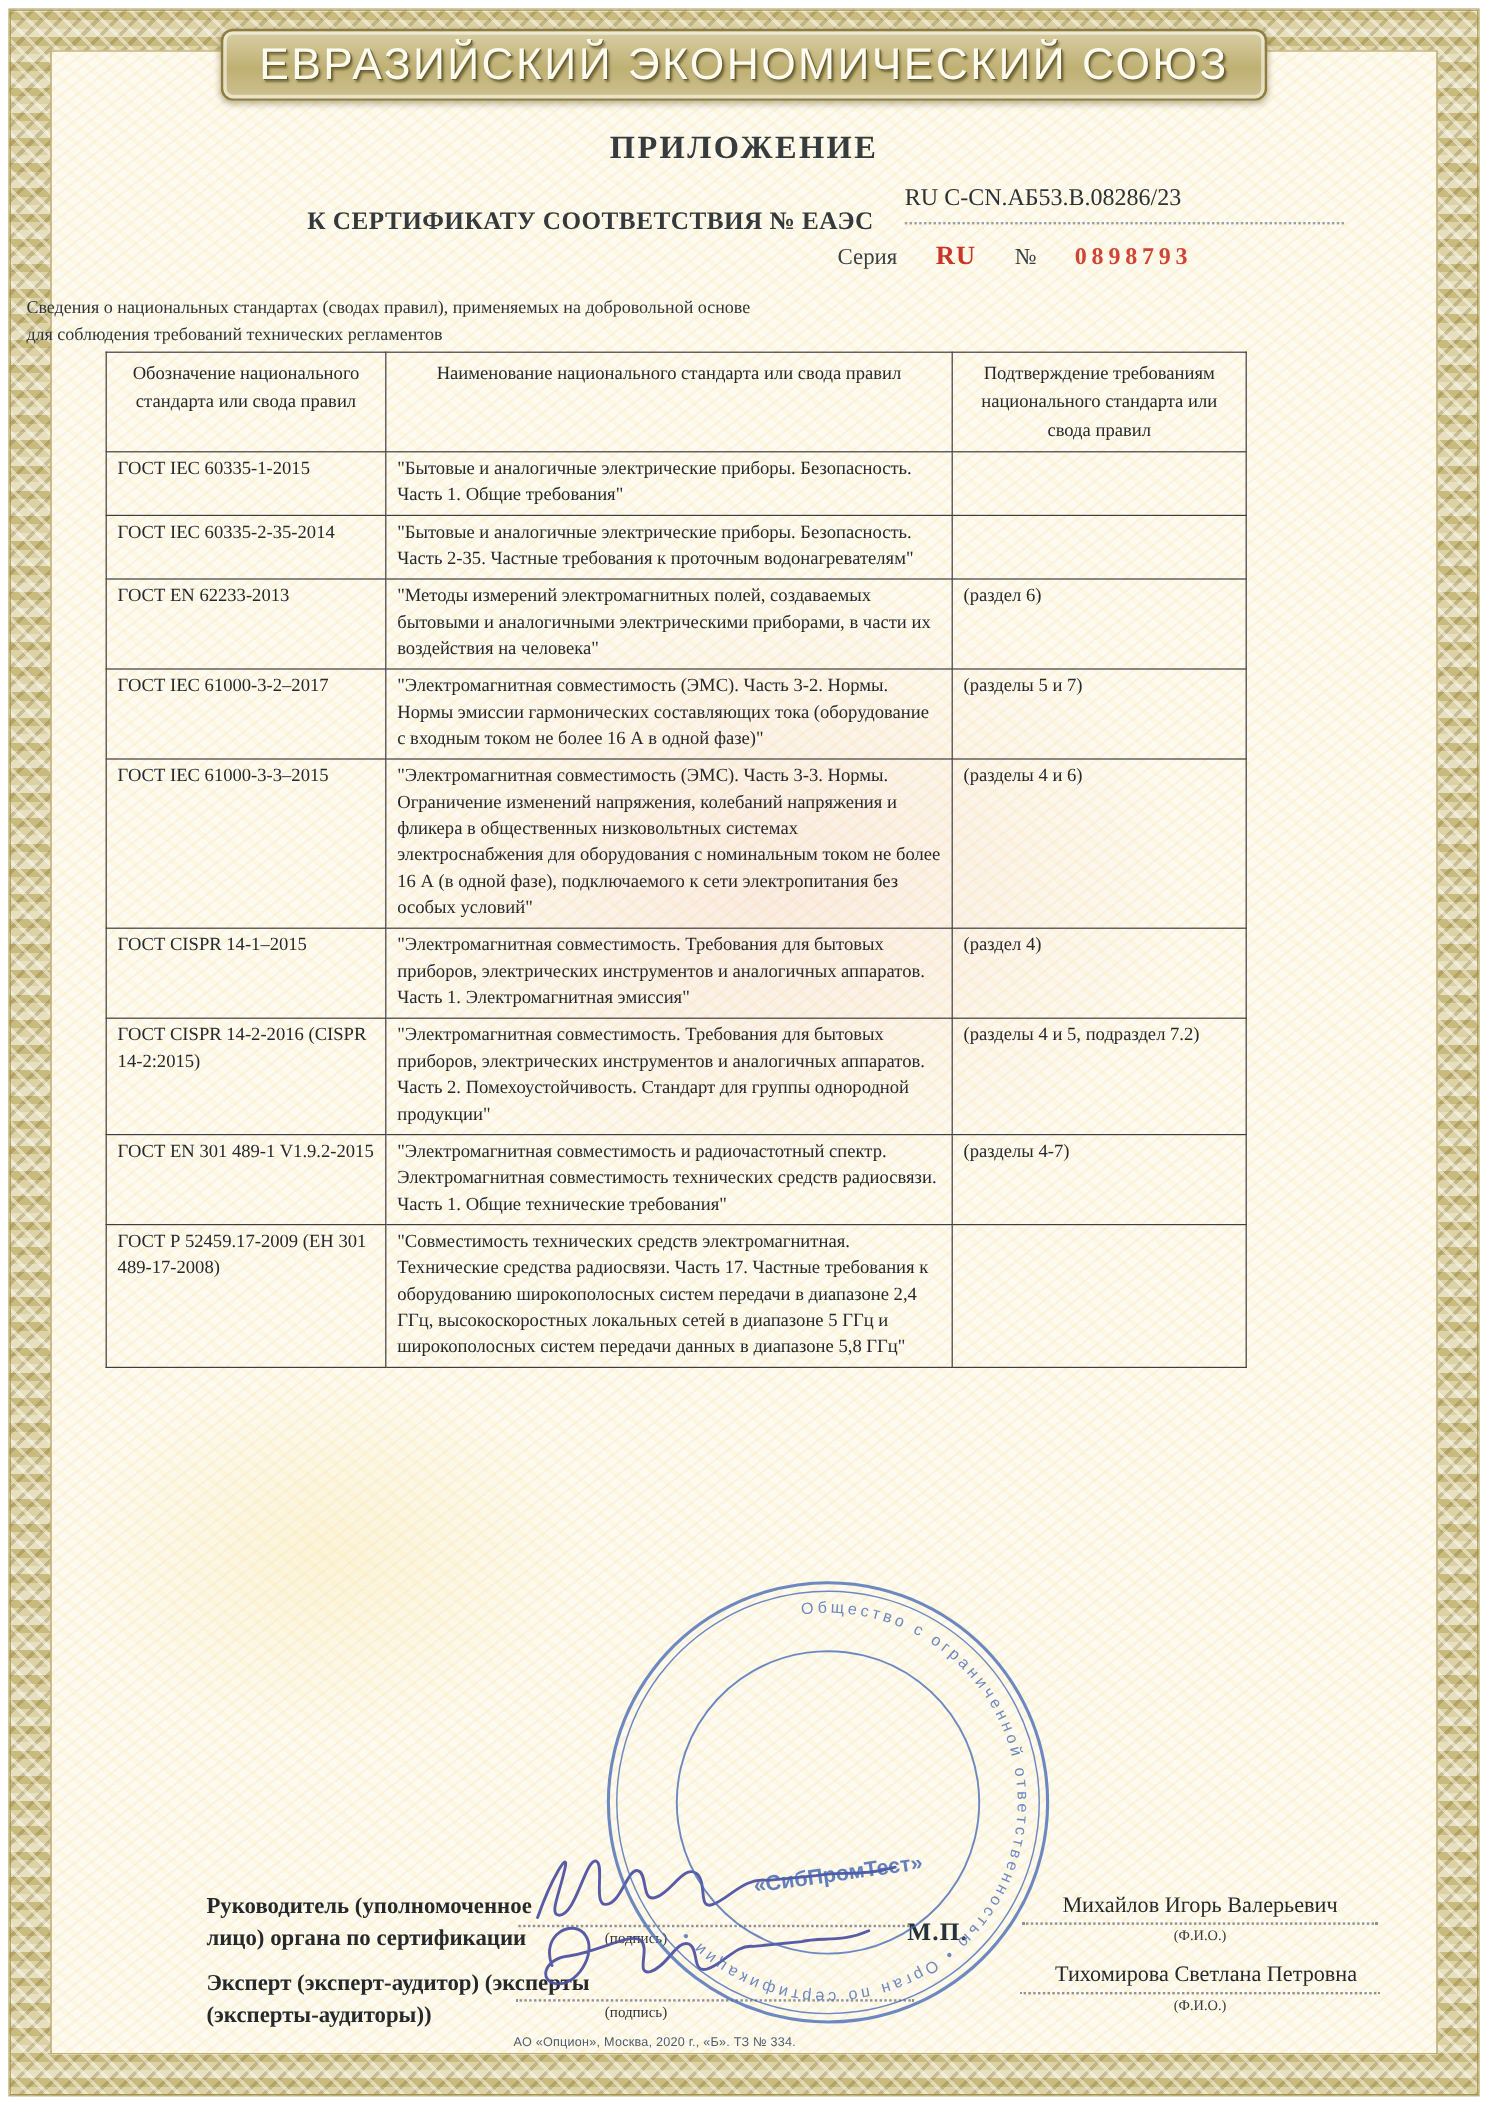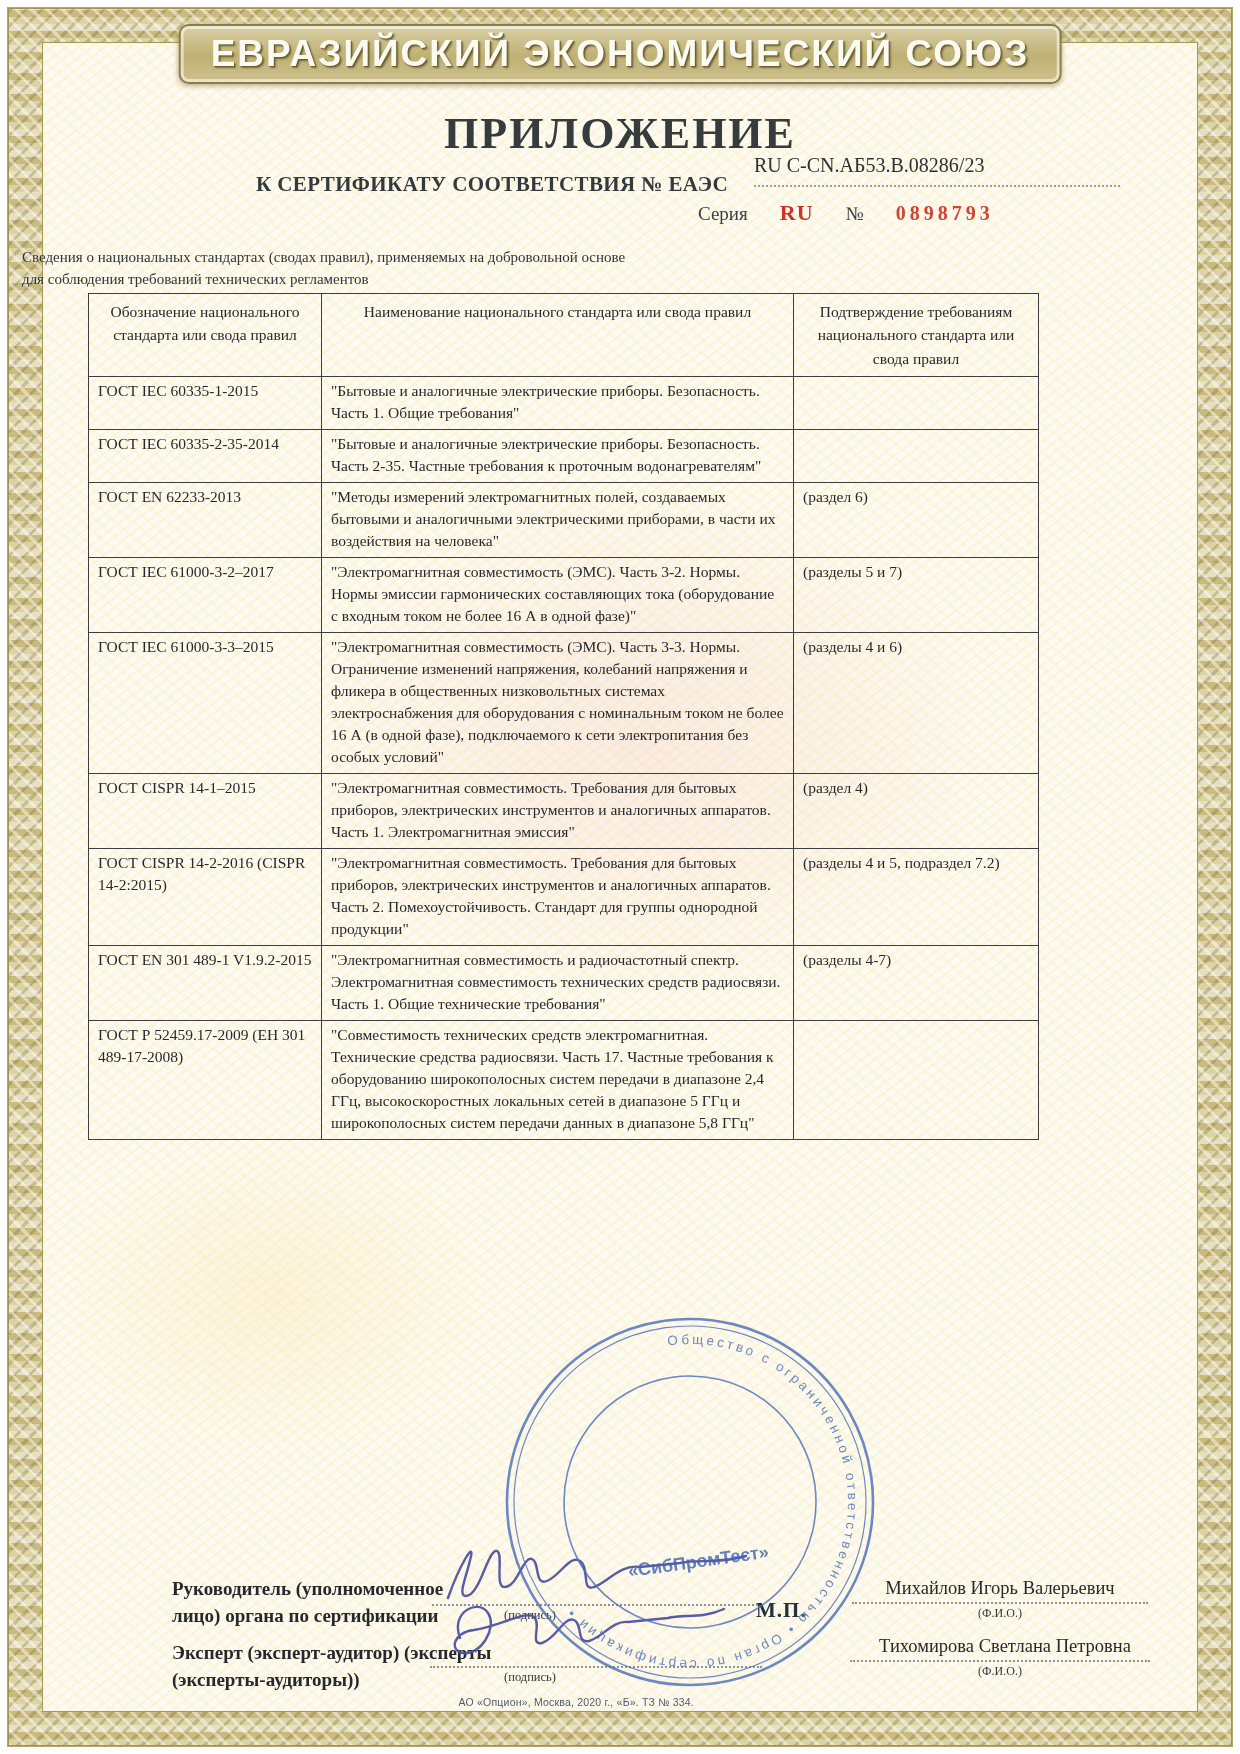--- a/index.html
+++ b/index.html
@@ -22,26 +22,26 @@
       repeating-linear-gradient(40deg, rgba(250,235,150,.17) 0 4px, rgba(250,235,150,0) 4px 11px),
       repeating-linear-gradient(-38deg, rgba(238,172,152,.10) 0 2px, rgba(238,172,152,0) 2px 8px),
       #fdfaef;
     box-shadow: inset 0 0 0 1px #a79851;}
 
   .banner{position:absolute;top:24px;left:50%;transform:translateX(-50%);z-index:6;
     padding:7px 30px;white-space:nowrap;border-radius:10px;
     background:linear-gradient(180deg,#d9cfa6 0%,#bfb073 55%,#cfc190 100%);
     border:2px solid #8d7d42;
     box-shadow: inset 0 0 0 3px rgba(255,255,248,.55), 0 2px 5px rgba(110,92,35,.45);}
-  .banner-text{font-family:"Liberation Sans","DejaVu Sans",sans-serif;font-weight:700;
+  .banner-text{font-family:"Liberation Sans","DejaVu Sans",sans-serif;font-weight:400;
     font-size:37px;letter-spacing:2px;color:#fcfbf2;
     text-shadow:1px 1px 0 #6b5e28, 2px 2px 2px rgba(55,45,12,.55);}
 
   .doc-title{position:absolute;top:108px;left:0;width:100%;text-align:center;
-    font-size:44px;font-weight:bold;letter-spacing:2px;color:#363b3e;}
+    font-size:27px;font-weight:bold;letter-spacing:2px;color:#363b3e;}
 
   .subtitle{position:absolute;left:256px;top:172px;font-size:21px;font-weight:bold;
     letter-spacing:.4px;color:#34393c;}
   .cert-num{position:absolute;left:754px;top:154px;width:366px;font-size:20px;color:#2c3134;
     padding-bottom:8px;border-bottom:2px dotted #98a0a6;}
 
   .series{position:absolute;left:698px;top:200px;display:flex;align-items:baseline;gap:32px;}
   .series .lbl{font-size:19px;color:#3a3f42;}
   .series .red{color:#c8352b;font-weight:bold;font-size:22px;letter-spacing:1px;}
   .series .num{color:#cf4433;font-weight:bold;font-size:20px;letter-spacing:4px;}
@@ -58,21 +58,21 @@
 
   .sig-label{position:absolute;font-size:19px;font-weight:600;line-height:1.42;color:#26292c;}
   .sig-line{position:absolute;border-top:2px dotted #8d9298;}
   .sig-cap{position:absolute;font-size:12.5px;text-align:center;color:#33383b;}
   .sig-name{position:absolute;font-size:18.5px;text-align:center;color:#26292c;}
   .ink{position:absolute;opacity:.92;}
   .mp{position:absolute;left:756px;top:1598px;font-size:21px;font-weight:bold;
       letter-spacing:1px;color:#25313d;z-index:3;}
   .stamp{position:absolute;left:500px;top:1312px;width:380px;height:380px;z-index:4;
       opacity:.8;transform:rotate(-8deg);}
-  .print-info{position:absolute;left:428px;top:1696px;width:266px;text-align:right;
+  .print-info{position:absolute;left:428px;top:1696px;width:266px;text-align:left;
       font-family:"Liberation Sans","DejaVu Sans",sans-serif;font-size:10.5px;
       color:#4e5d6e;letter-spacing:.2px;z-index:7;}
 </style>
 </head>
 <body>
 
 <div class="page">
   <div class="band"></div>
   <div class="inner"></div>
 

